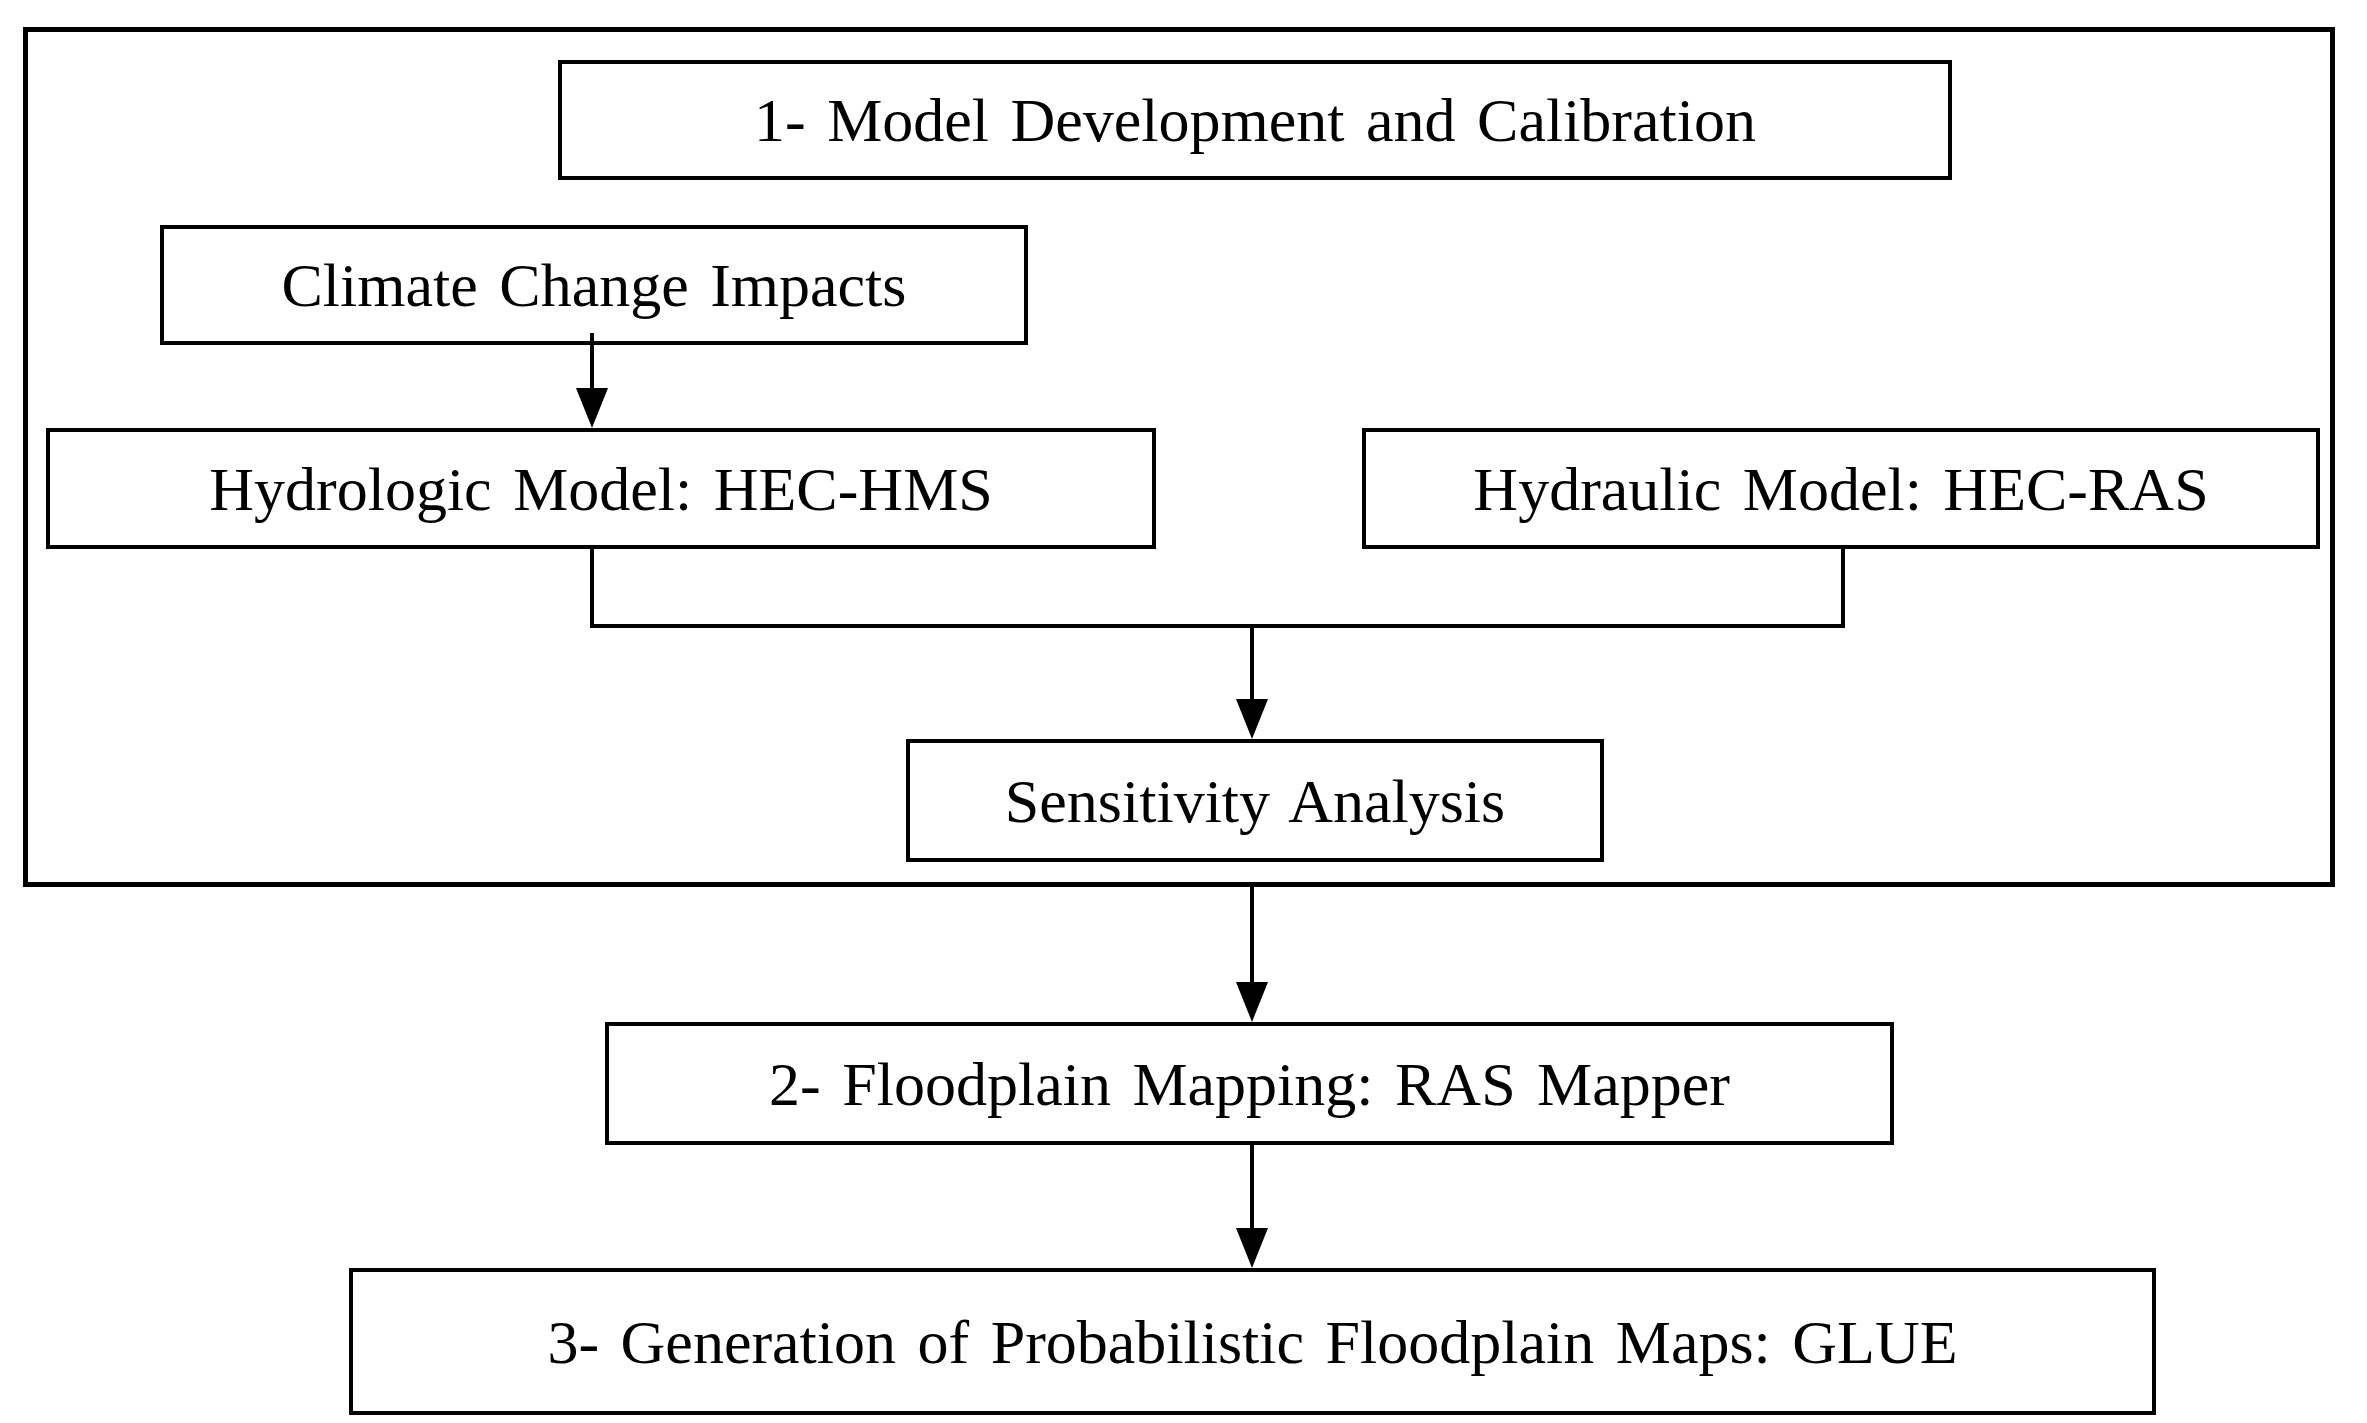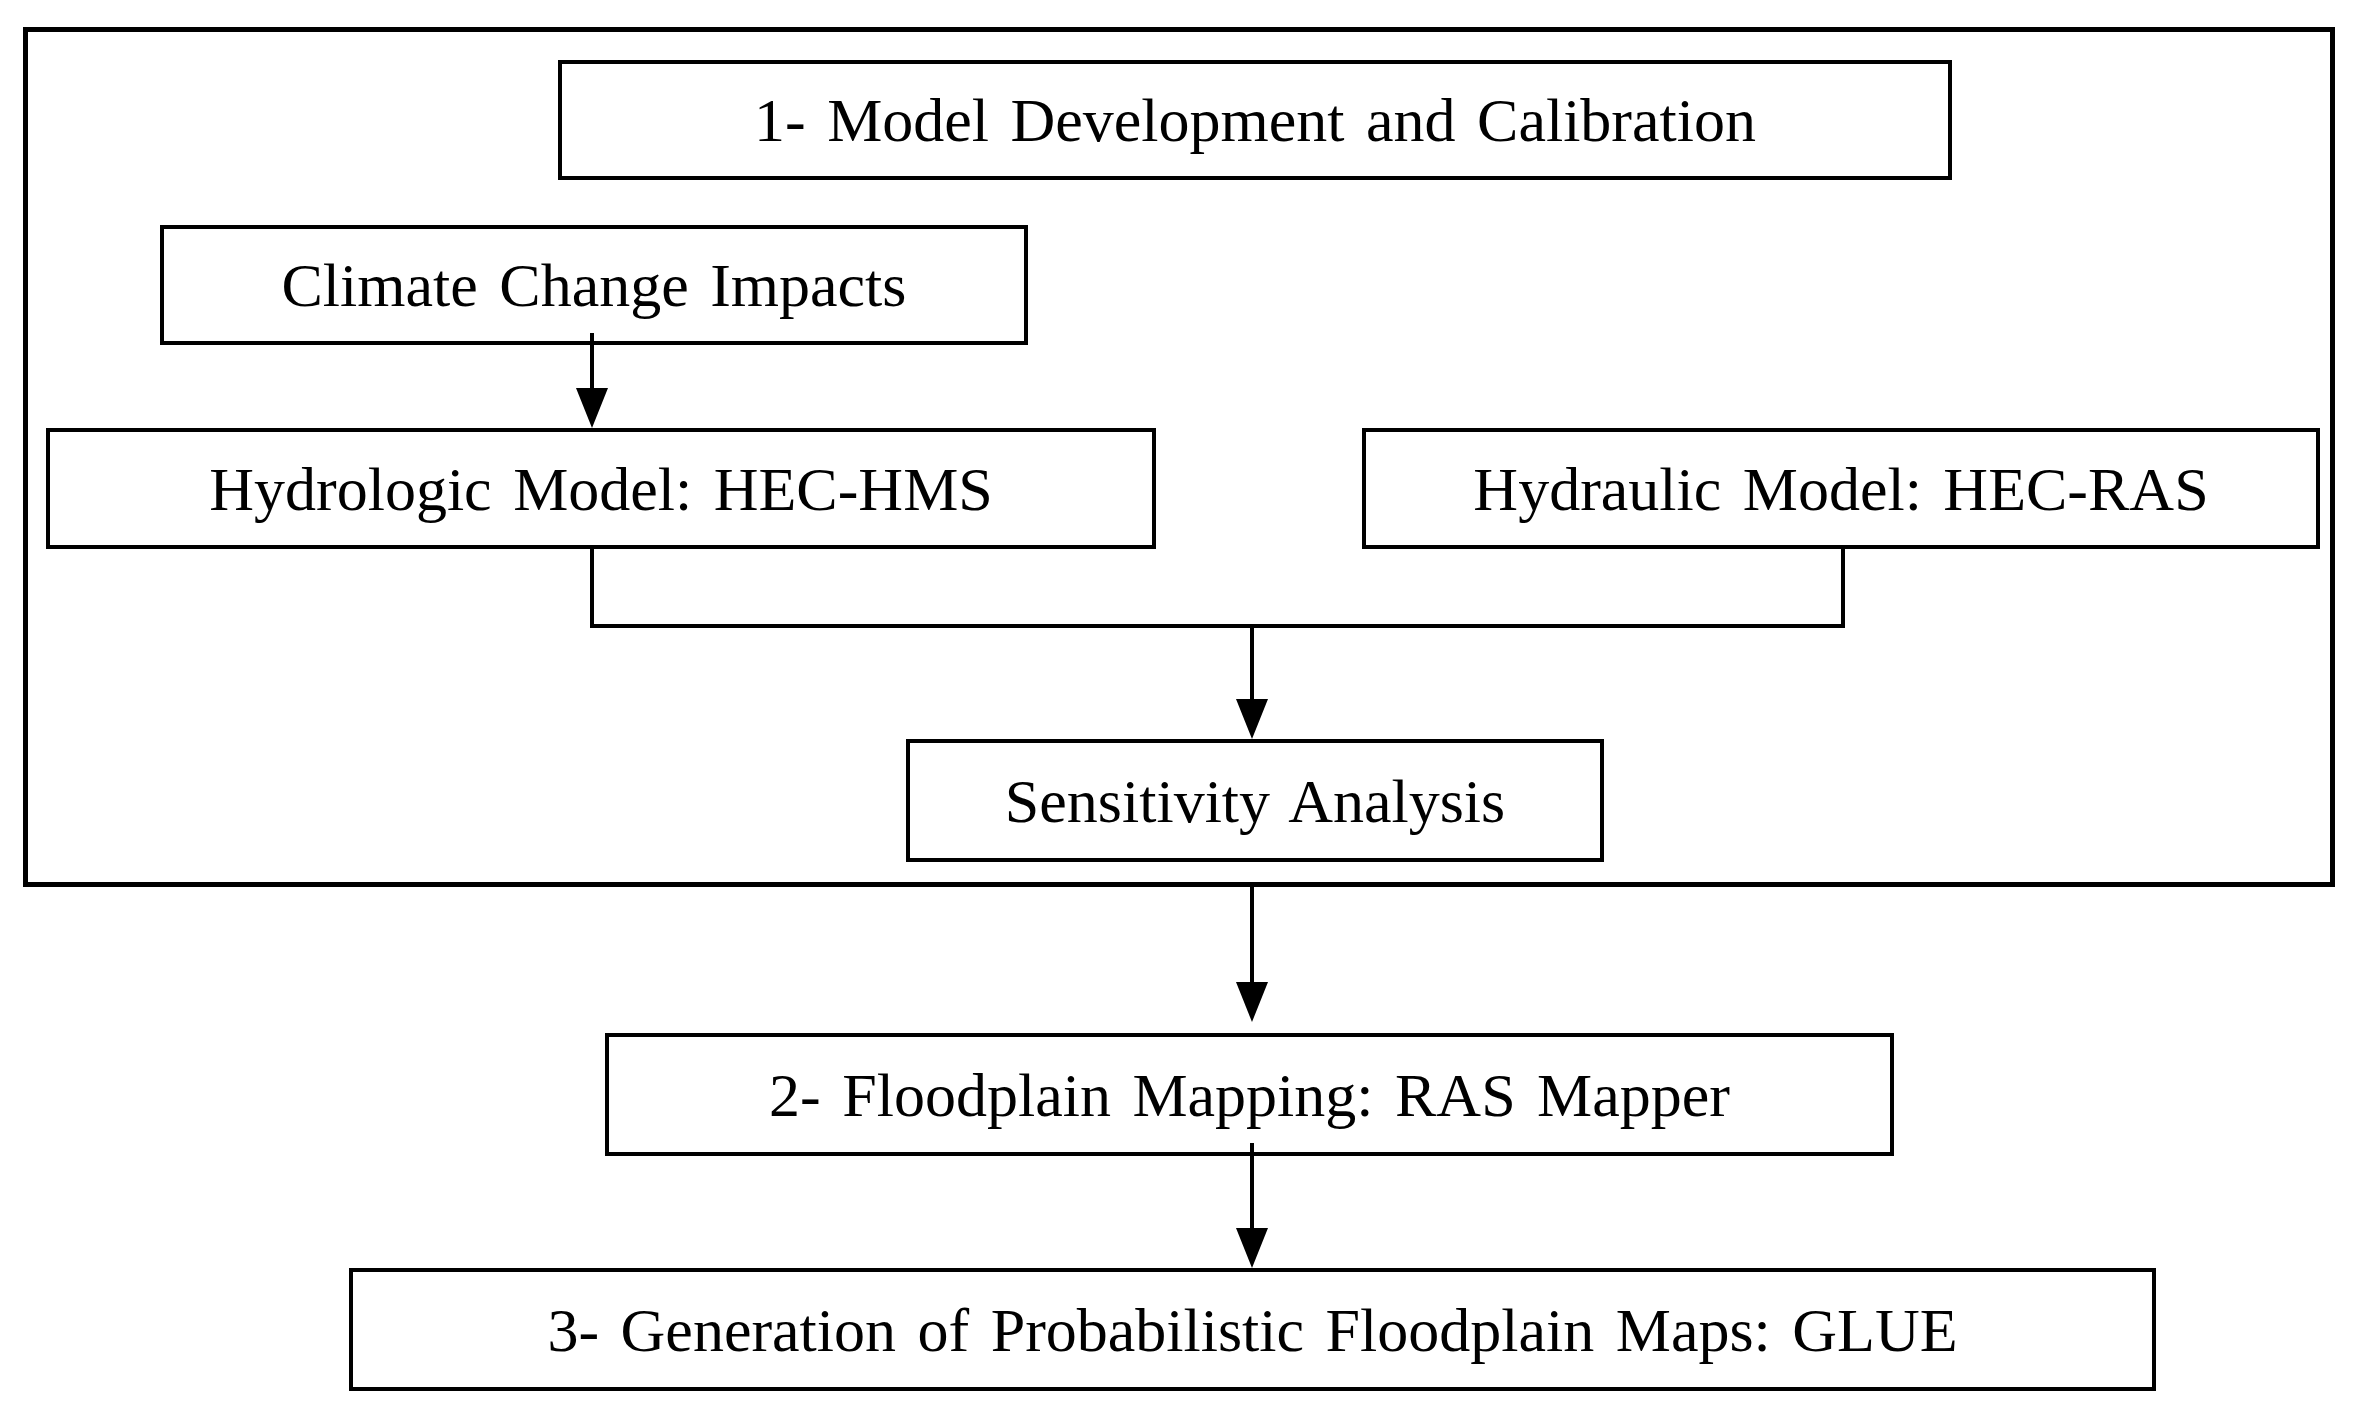--- a/index.html
+++ b/index.html
@@ -58,22 +58,22 @@
   }
 
   
   #outer-box        { left: 23px;  top: 27px;   width: 2312px; height: 860px; }
 
   #box-section1     { left: 558px; top: 60px;   width: 1394px; height: 120px; }
   #box-climate      { left: 160px; top: 213px;  width: 868px;  height: 120px; margin-top: 12px; }
   #box-hydrologic   { left: 46px;  top: 428px;  width: 1110px; height: 121px; }
   #box-hydraulic    { left: 1362px;top: 428px;  width: 958px;  height: 121px; }
   #box-sensitivity  { left: 906px; top: 739px;  width: 698px;  height: 123px; font-family: Liberation Serif, serif; }
-  #box-floodplain   { left: 605px; top: 1022px; width: 1289px; height: 123px; margin-top: 11px; }
-  #box-glue         { left: 349px; top: 1268px; width: 1807px; height: 123px; }
+  #box-floodplain   { left: 605px; top: 1022px; width: 1289px; height: 123px; }
+  #box-glue         { left: 349px; top: 1268px; width: 1807px; height: 147px; }
 
   #line-climate-down     { left: 590px;  top: 333px;  height: 62px; }
   #arrow-climate         { left: 576px;  top: 388px; }
 
   #line-hms-down         { left: 590px;  top: 549px;  height: 79px; }
   #line-ras-down         { left: 1841px; top: 549px;  height: 79px; }
   #line-merge            { left: 590px;  top: 624px;  width: 1255px; }
 
   #line-to-sensitivity   { left: 1250px; top: 624px;  height: 78px; }
   #arrow-sensitivity     { left: 1236px; top: 699px; }

